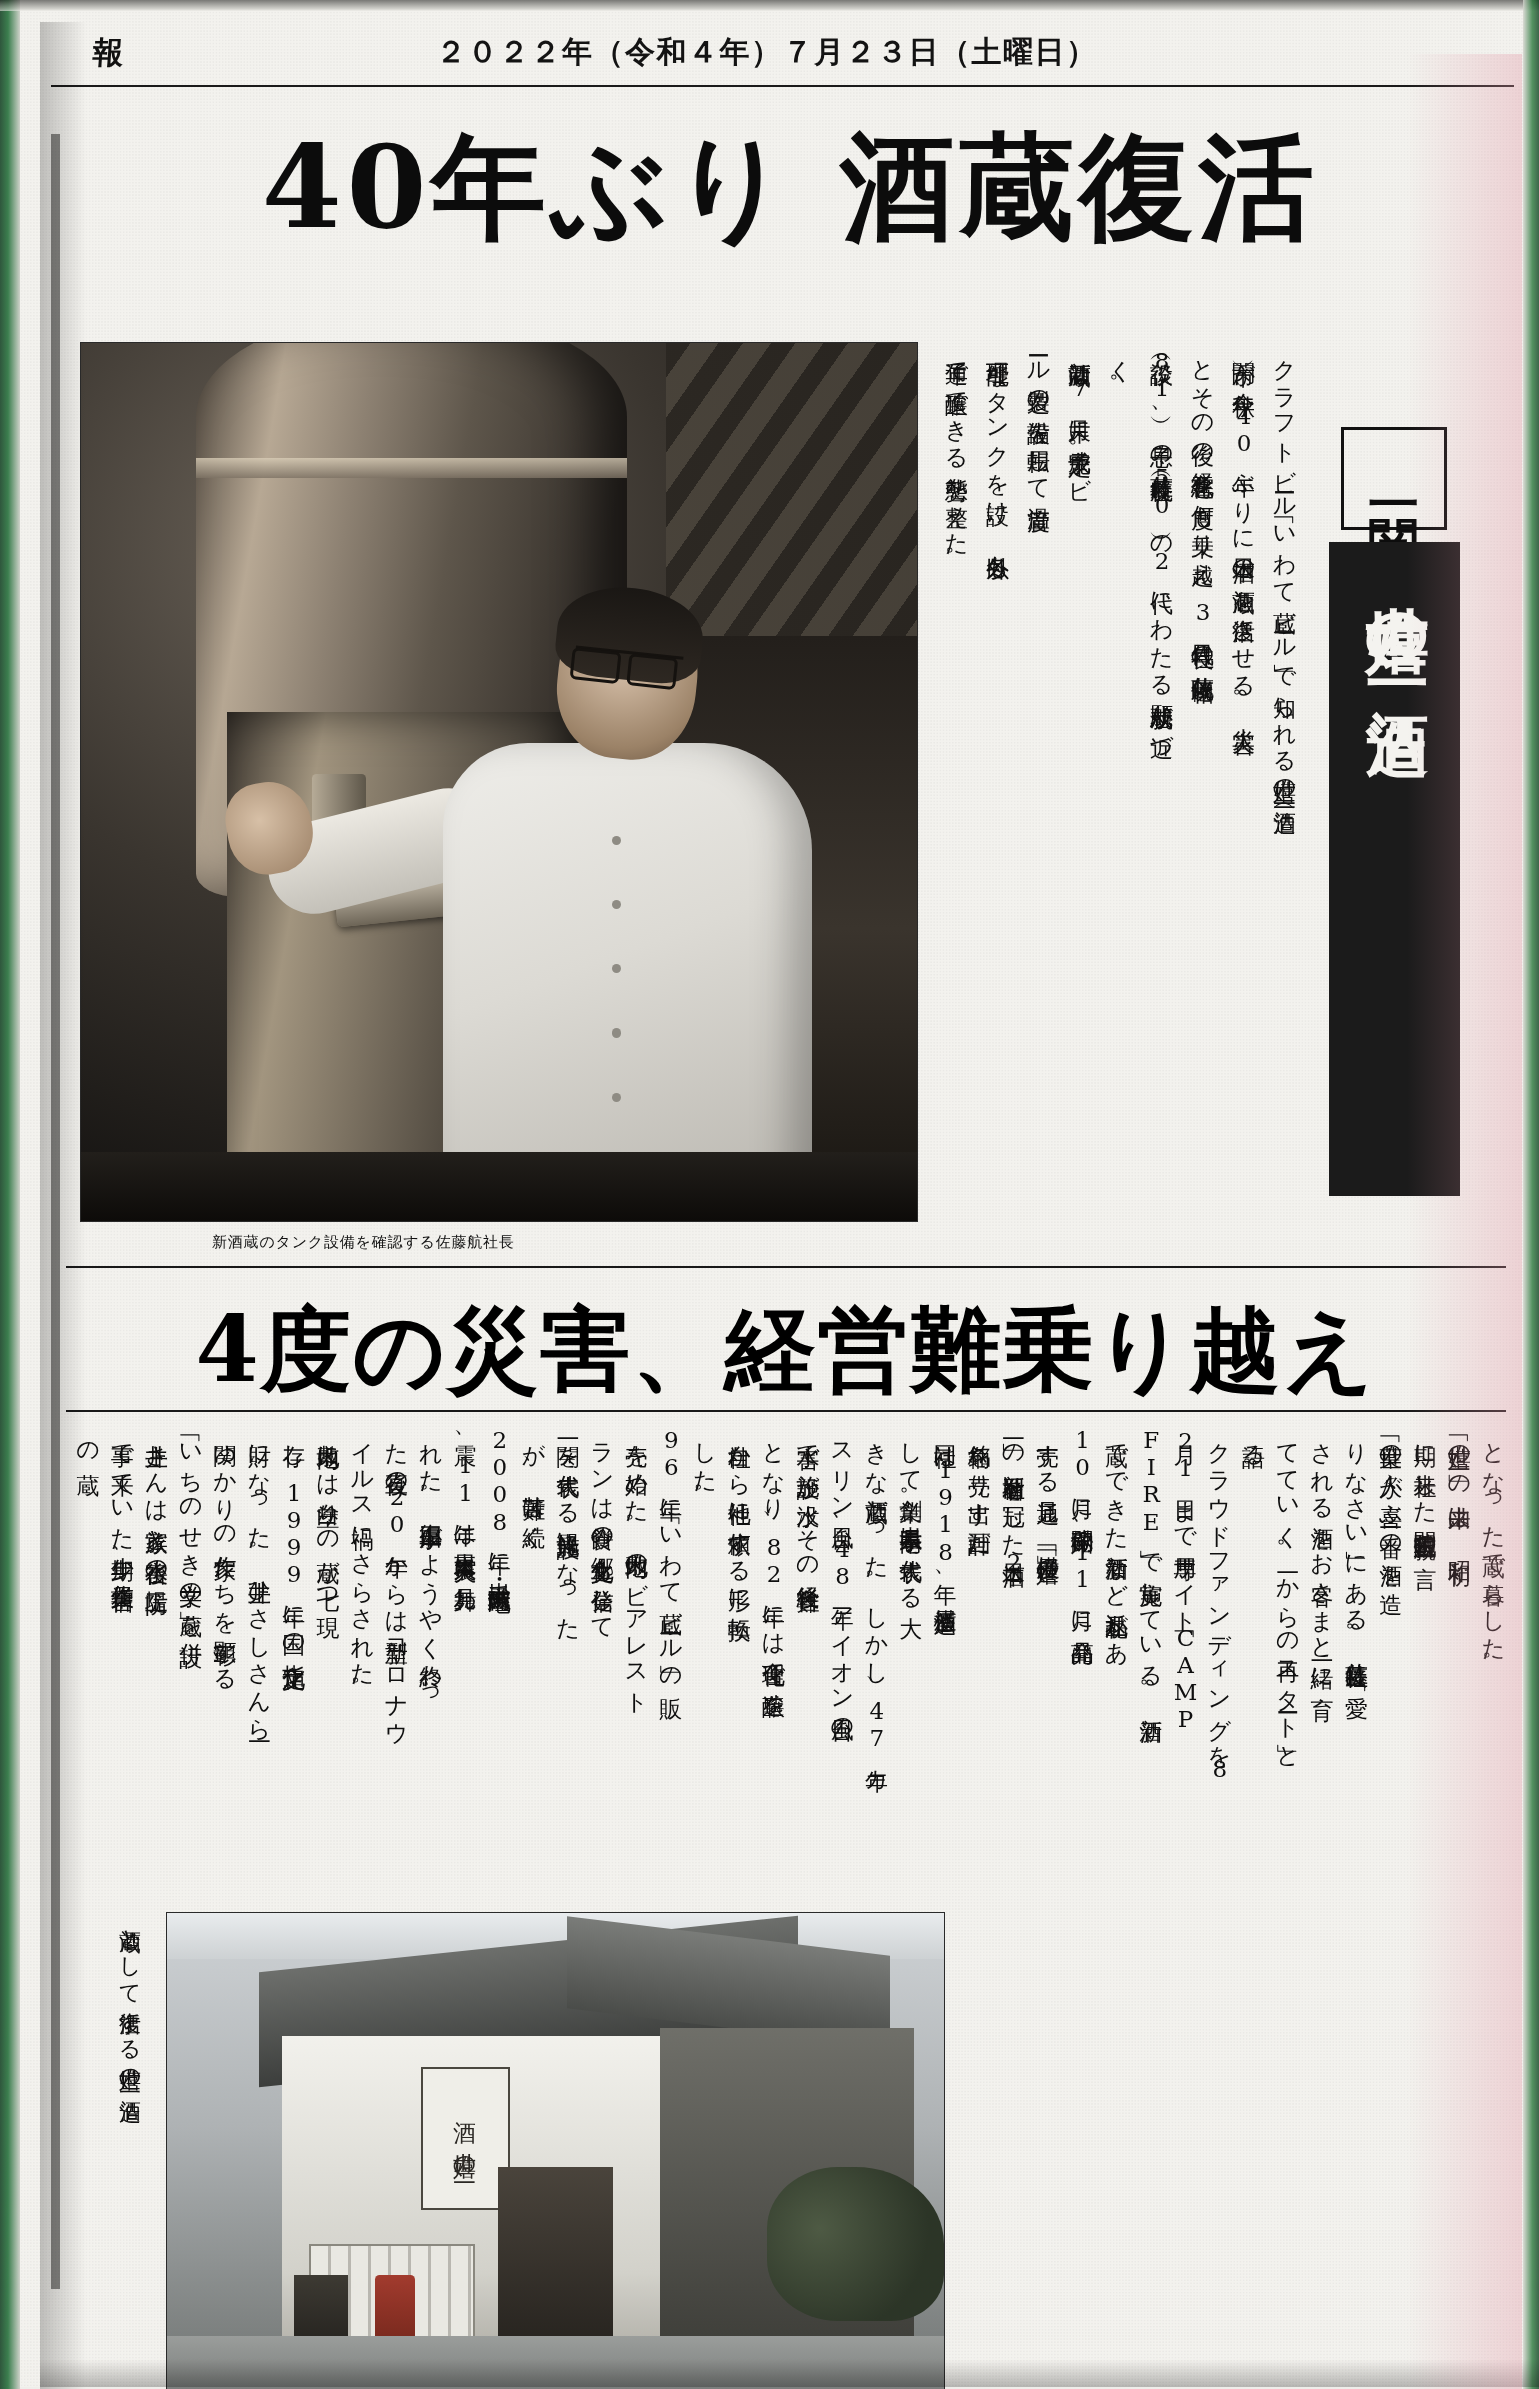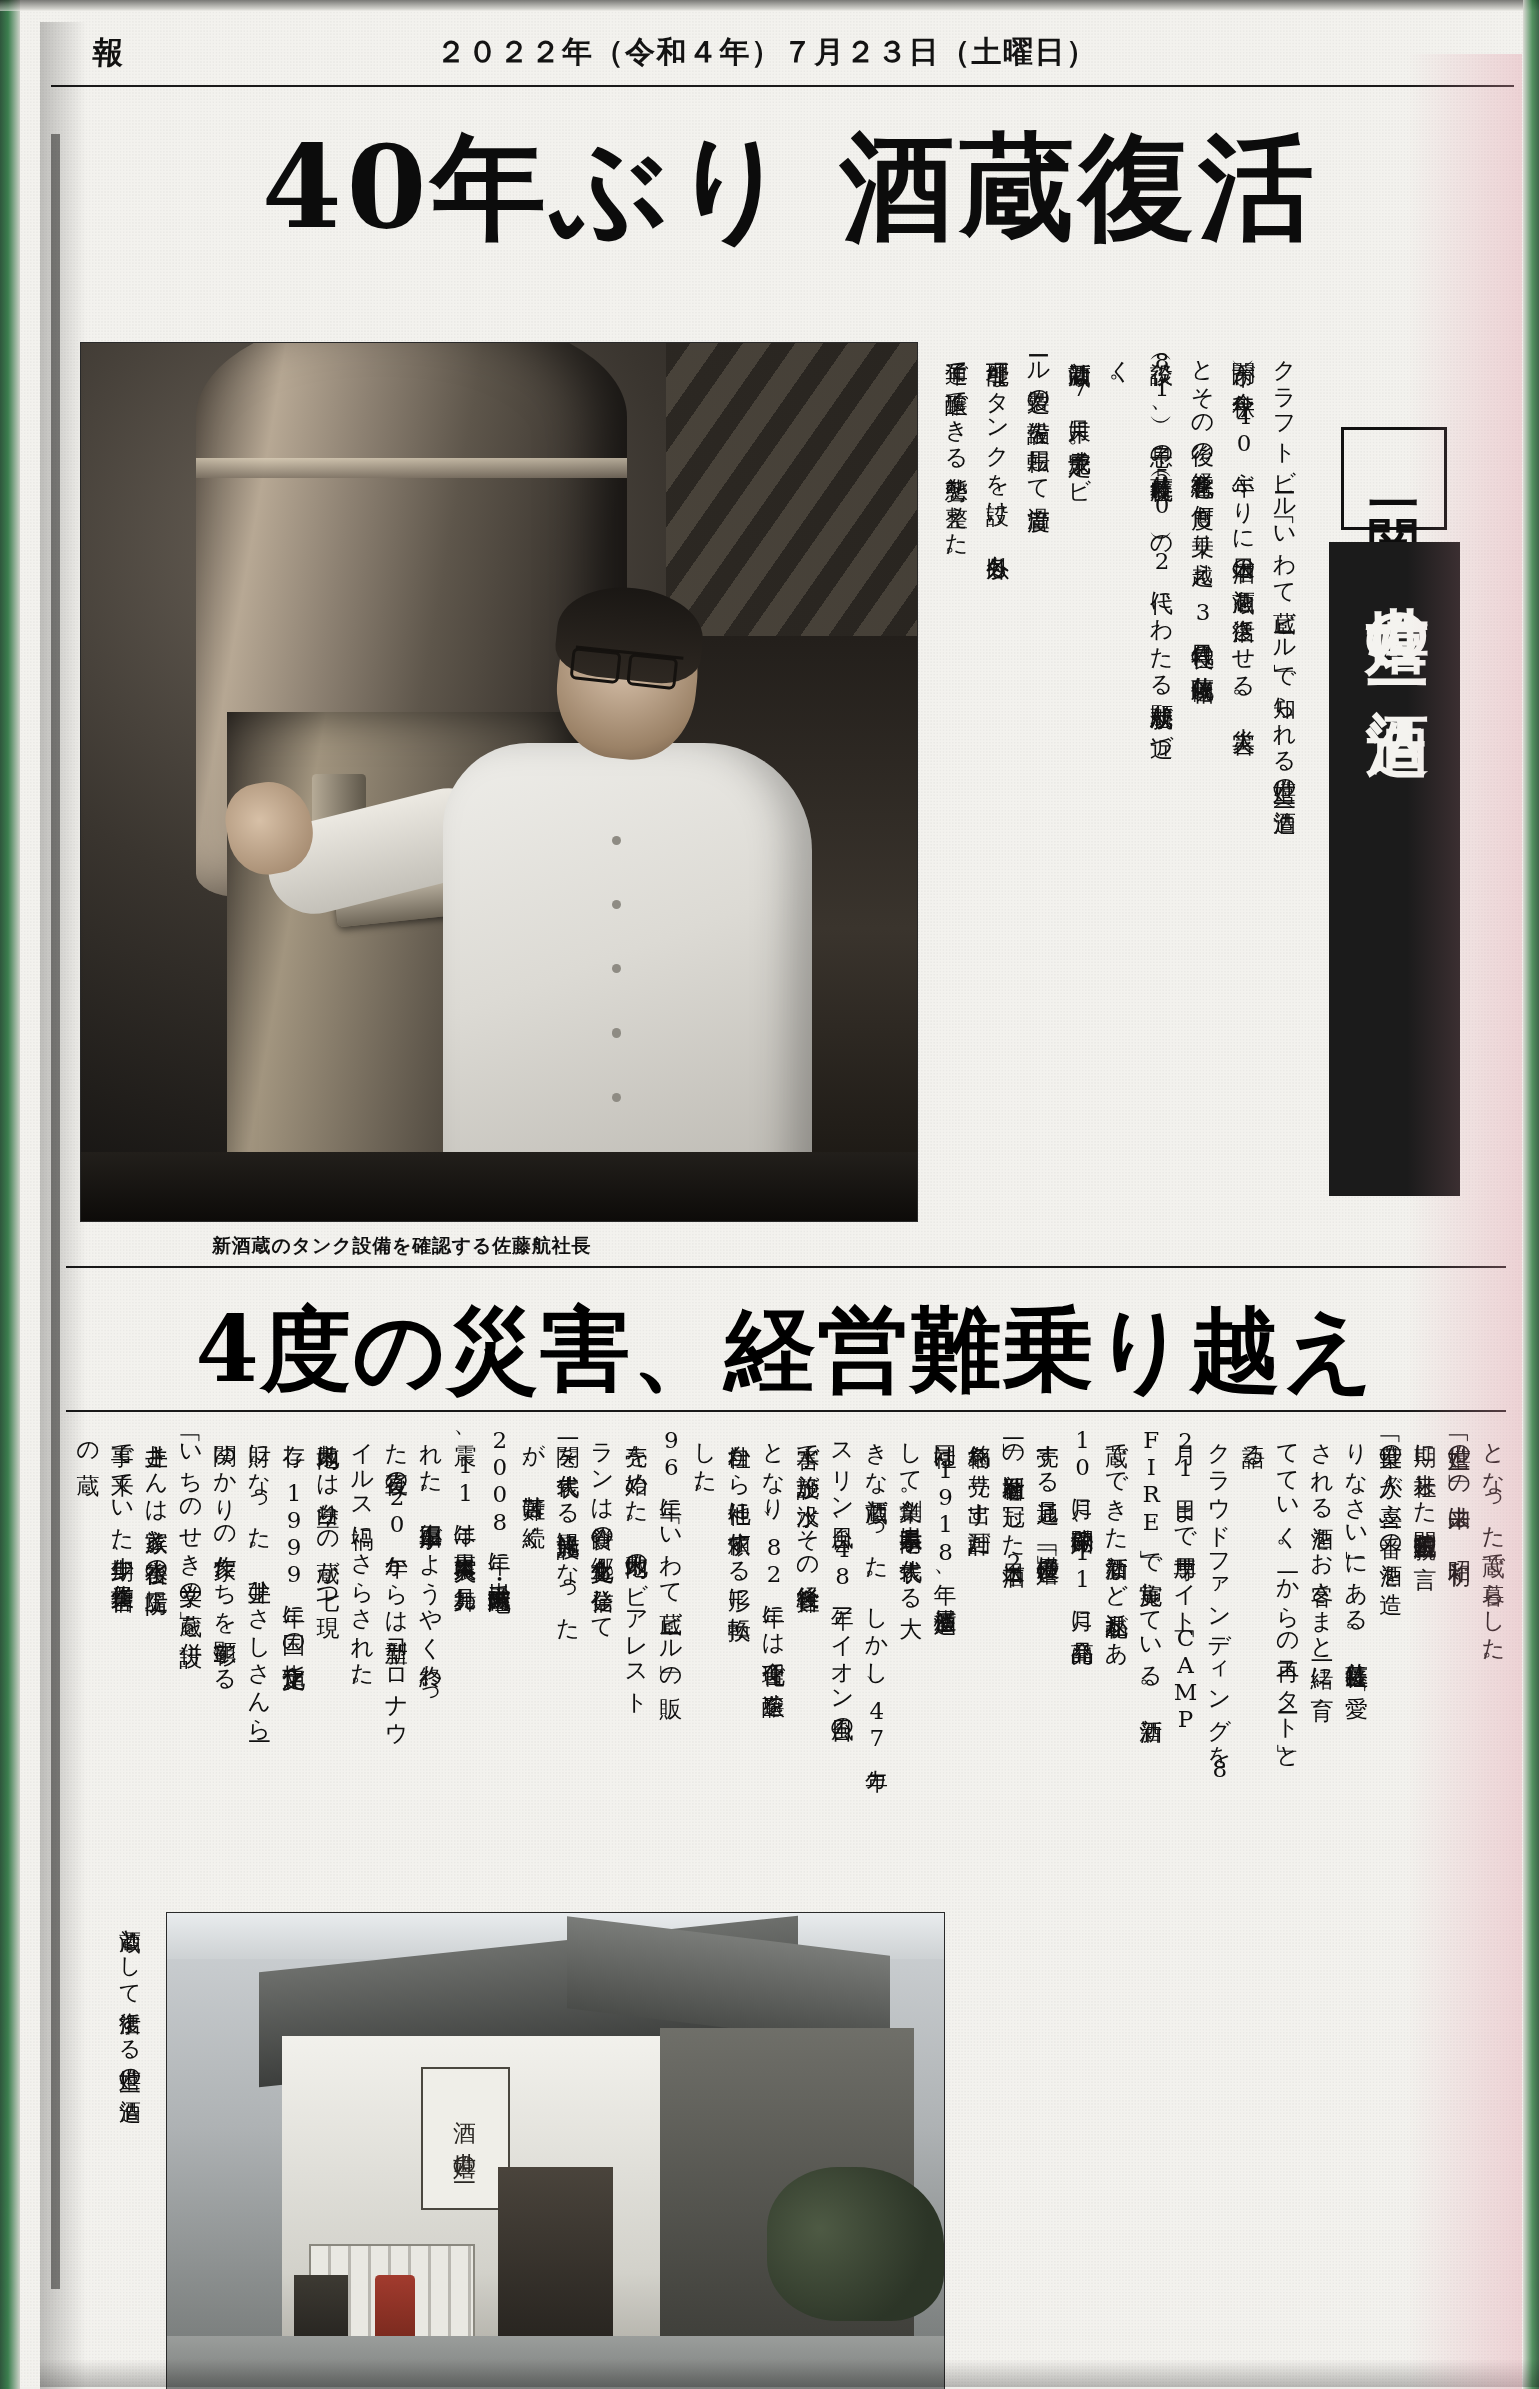--- a/index.html
+++ b/index.html
@@ -113,21 +113,21 @@
     background:radial-gradient(circle at 40% 40%,#d7c0a7,#9a7f64);
     border-radius:40% 50% 45% 45%;
     transform:rotate(-10deg);
   }
   .btnrow{position:absolute;left:531px;top:493px;width:7.7px;height:323px;}
   .btnrow i{display:block;width:9.2px;height:9.2px;border-radius:50%;background:#8e8b83;margin-bottom:55px;}
   .floor{position:absolute;left:0;bottom:0;width:836px;height:69px;background:linear-gradient(180deg,#221f1b,#0d0b09);}
 
   .caption1{
     position:absolute;left:192px;top:1222px;width:616px;
-    font-family:"DejaVu Serif", serif;font-size:19px;color:#111;letter-spacing:0.8px;font-weight:bold;
+    font-family:"DejaVu Serif", serif;font-size:15px;color:#111;letter-spacing:0.8px;
   }
   .top-article{
     position:absolute;left:908px;top:333px;width:369px;height:878px;
     display:flex;flex-direction:row-reverse;gap:0px;
   }
   .top-article .col{
     width:46px;height:870px;
     font-size:23px;line-height:1.12;
     writing-mode:vertical-rl;text-orientation:upright;
     font-family:"DejaVu Serif", serif;letter-spacing:1.2px;color:#101010;

